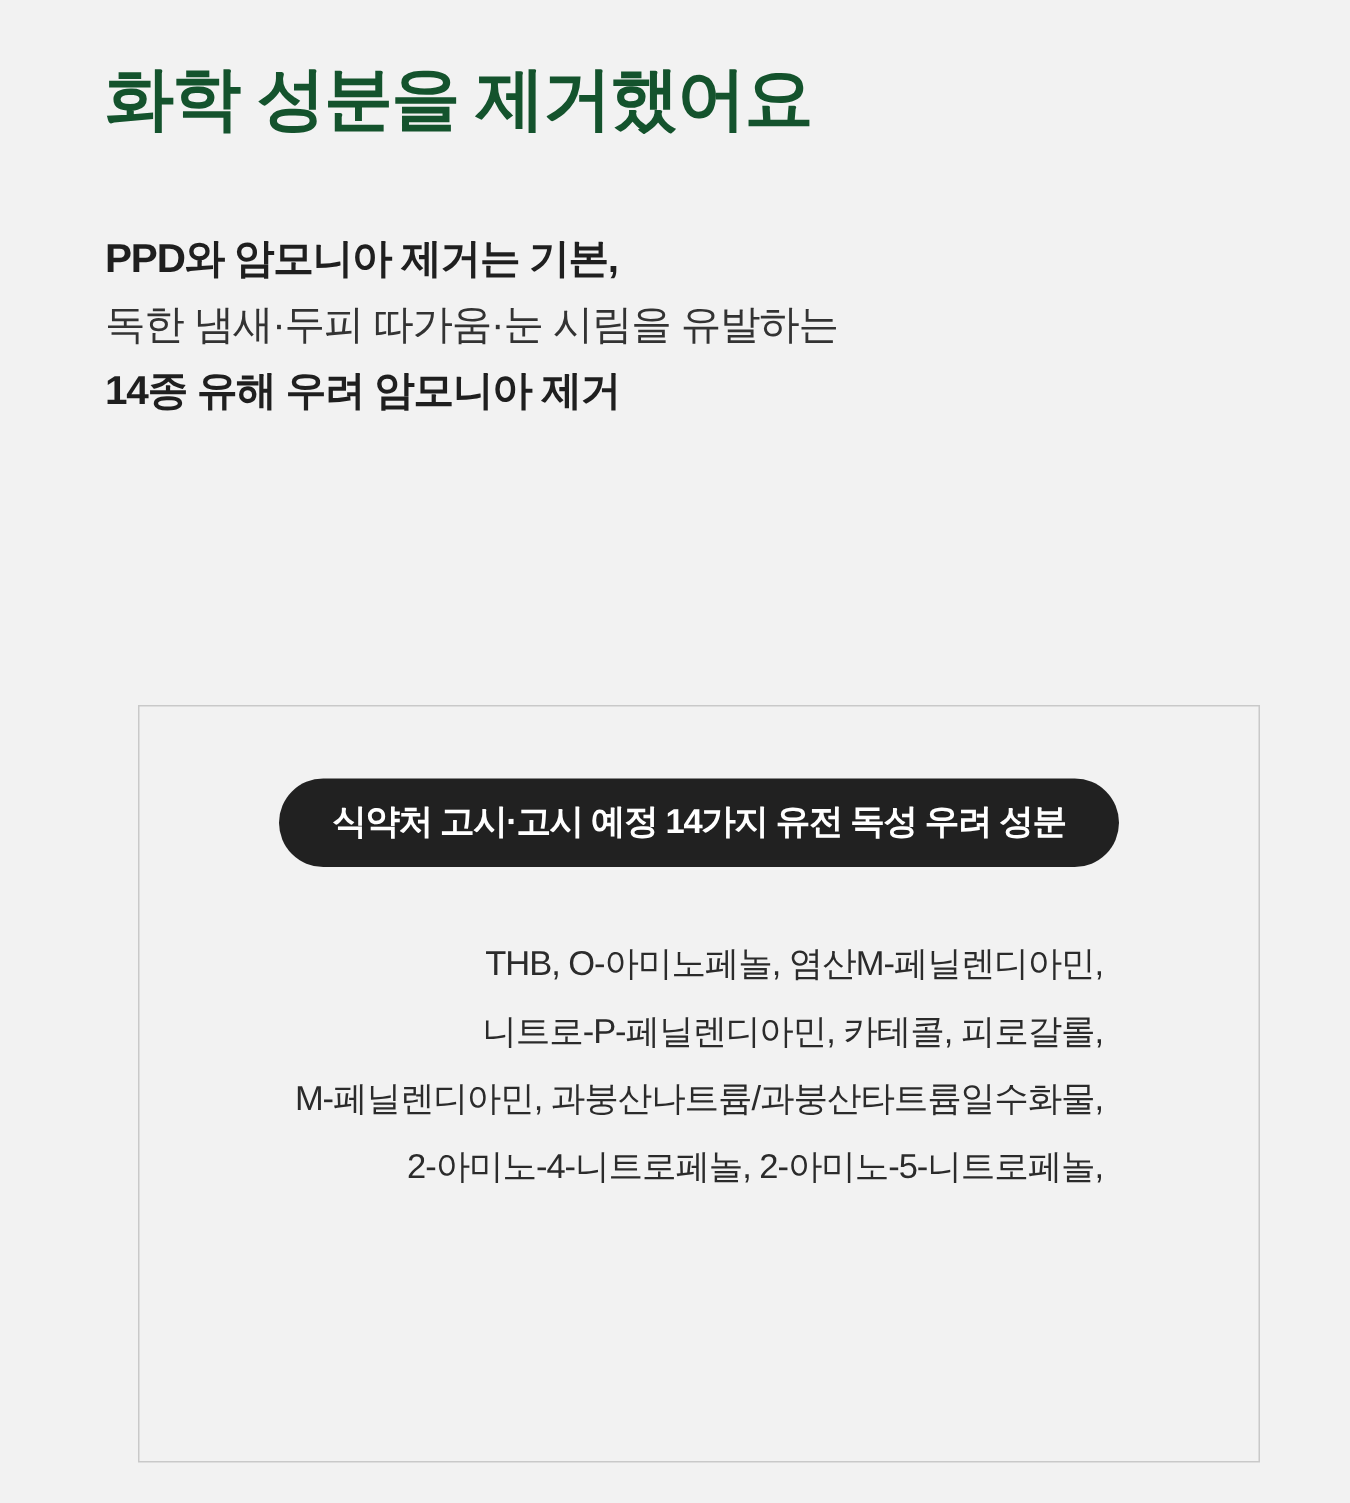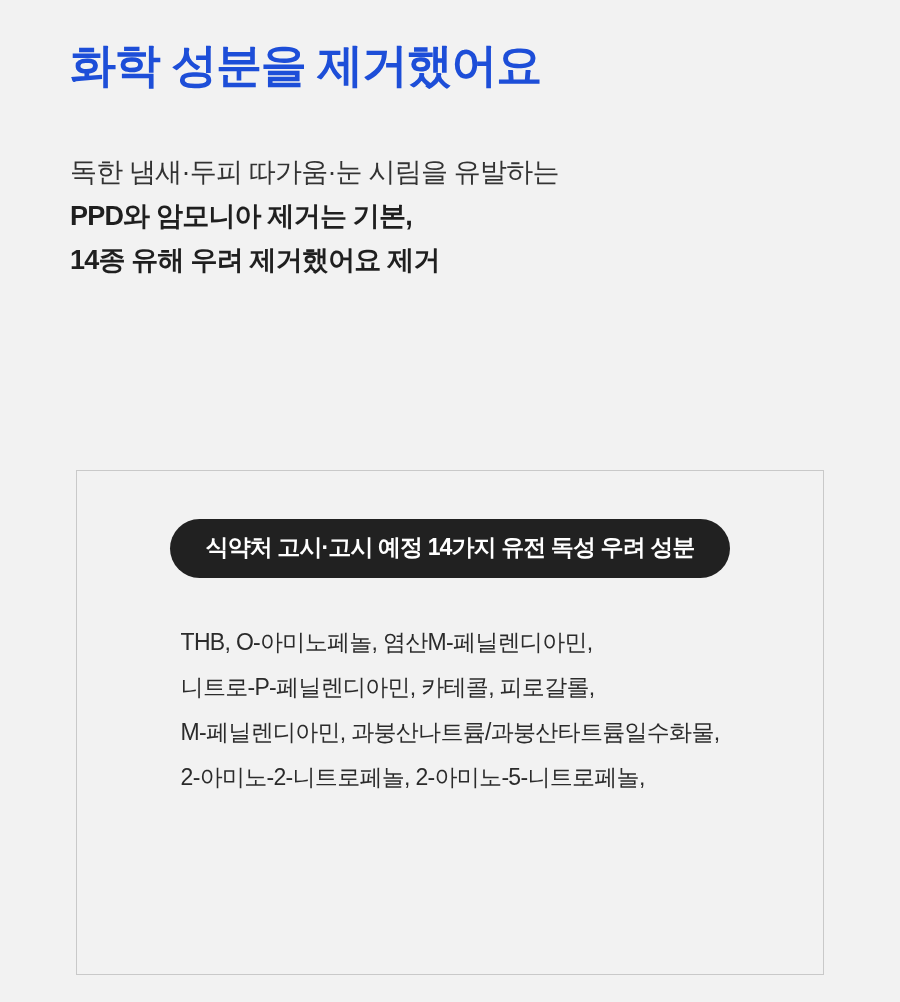--- a/index.html
+++ b/index.html
@@ -22,21 +22,21 @@
     height: 1002px;
     box-sizing: border-box;
     padding: 0 70px;
   }
 
   .headline {
     font-size: 46px;
     font-weight: 700;
     letter-spacing: -1.2px;
     line-height: 1.2;
-    color: #1d4ed8;
+    color: #14532d;
     margin: 0;
     padding-top: 38px;
   }
 
   .subcopy {
     margin-top: 58px;
     font-size: 27px;
     line-height: 1.62;
     letter-spacing: -0.8px;
     color: #333333;
@@ -45,21 +45,21 @@
     display: block;
     white-space: nowrap;
   }
   .subcopy .line.bold {
     font-weight: 700;
     color: #1f1f1f;
   }
 
   .ingredient-card {
     position: absolute;
-    left: 76px;
+    left: 92px;
     top: 470px;
     width: 748px;
     height: 505px;
     box-sizing: border-box;
     background: #f2f2f2;
     border: 1px solid #c9c9c9;
     display: flex;
     flex-direction: column;
     align-items: center;
   }
@@ -72,48 +72,48 @@
     padding: 17px 36px 19px;
     font-size: 23px;
     font-weight: 700;
     letter-spacing: -0.9px;
     line-height: 1;
     white-space: nowrap;
   }
 
   .ingredient-list {
     margin-top: 42px;
-    text-align: left;
+    text-align: right;
     font-size: 23px;
     line-height: 1.95;
     letter-spacing: -0.7px;
     color: #2b2b2b;
     padding: 0 20px;
   }
   .ingredient-list .row {
     display: block;
     white-space: nowrap;
   }
 </style>
 </head>
 <body>
 
 <div class="page">
 
   <h1 class="headline">화학 성분을 제거했어요</h1>
 
   <div class="subcopy">
+    <span class="line bold">PPD와 암모니아 제거는 기본,</span>
     <span class="line">독한 냄새·두피 따가움·눈 시림을 유발하는</span>
-    <span class="line bold">PPD와 암모니아 제거는 기본,</span>
-    <span class="line bold">14종 유해 우려 제거했어요 제거</span>
+    <span class="line bold">14종 유해 우려 암모니아 제거</span>
   </div>
 
   <div class="ingredient-card">
     <div class="badge">식약처 고시·고시 예정 14가지 유전 독성 우려 성분</div>
     <div class="ingredient-list">
       <span class="row">THB, O-아미노페놀, 염산M-페닐렌디아민,</span>
       <span class="row">니트로-P-페닐렌디아민, 카테콜, 피로갈롤,</span>
       <span class="row">M-페닐렌디아민, 과붕산나트륨/과붕산타트륨일수화물,</span>
-      <span class="row">2-아미노-2-니트로페놀, 2-아미노-5-니트로페놀,</span>
+      <span class="row">2-아미노-4-니트로페놀, 2-아미노-5-니트로페놀,</span>
     </div>
   </div>
 
 </div>
 
 </body></html>

